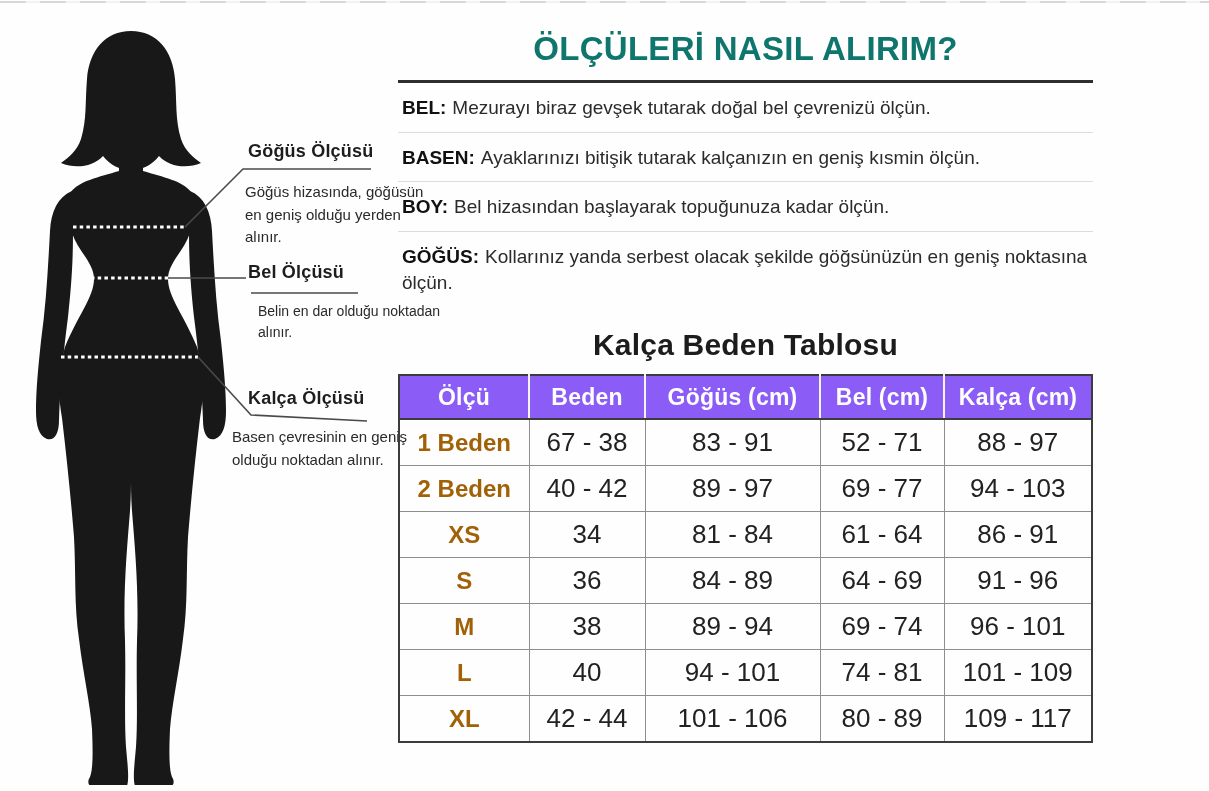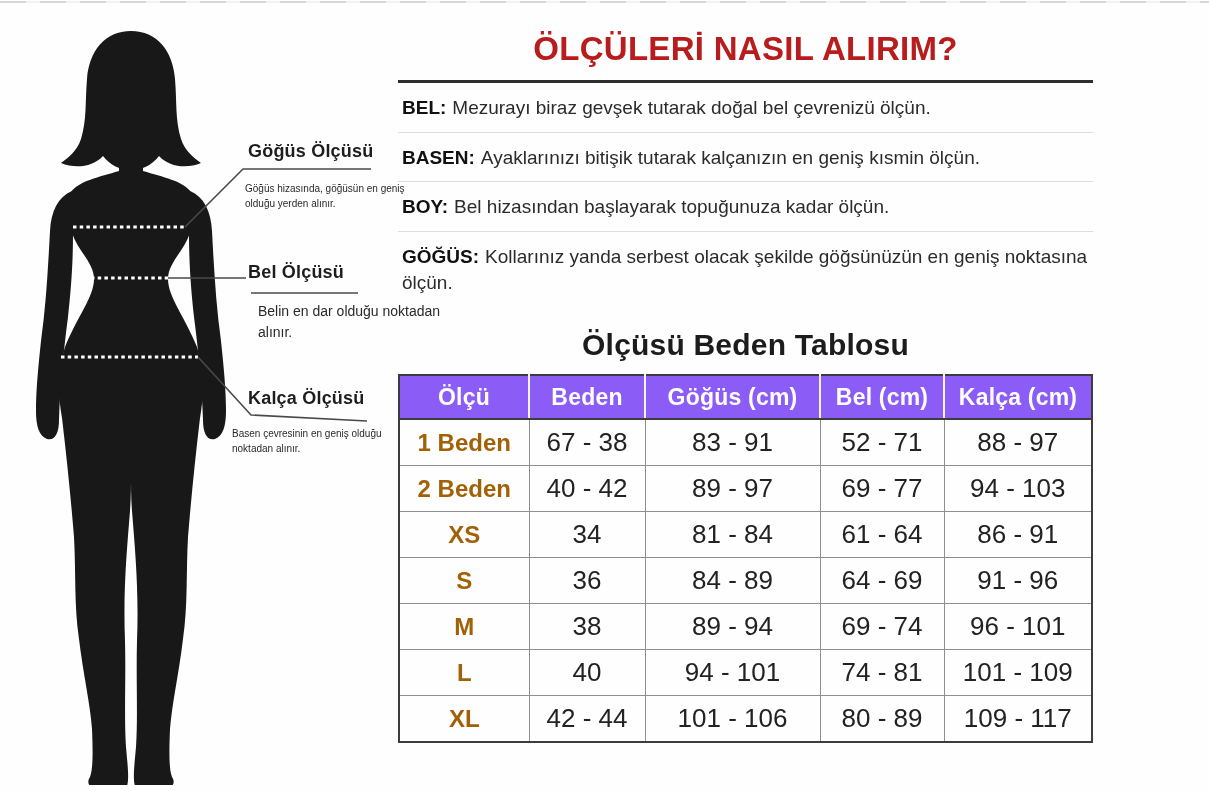--- a/index.html
+++ b/index.html
@@ -13,27 +13,27 @@
     background:repeating-linear-gradient(90deg,#b9b9b9 0 26px,#e9e9e9 26px 40px);
     opacity:.55;
   }
   
   .fig-svg{position:absolute;left:35px;top:25px;}
   .ann-label{
     position:absolute;font-weight:bold;font-size:18px;color:#1d1d1d;
     letter-spacing:.2px;white-space:nowrap;
   }
   .ann-desc{
-    position:absolute;font-size:10px;line-height:1.5;color:#2a2a2a;
+    position:absolute;font-size:15px;line-height:1.5;color:#2a2a2a;
   }
   
   .panel{position:absolute;left:398px;top:30px;width:695px;}
   .main-title{
     margin:0 0 12px 0;text-align:center;font-size:33px;font-weight:bold;
-    color:#b91c1c;letter-spacing:.3px;
+    color:#0f766e;letter-spacing:.3px;
   }
   .rule-strong{height:0;border-top:3px solid #2e2e2e;margin:0;}
   .inst{
     font-size:19px;color:#2b2b2b;
     padding:12px 4px 11px 4px;border-bottom:1px solid #dcdcdc;line-height:1.35;
   }
   .inst:last-of-type{border-bottom:none;}
   .inst .term{font-weight:bold;color:#111;margin-right:6px;}
   .table-title{
     margin:22px 0 12px 0;text-align:center;font-size:30px;font-weight:bold;
@@ -133,21 +133,21 @@
     <div class="inst">
       <span class="term">BASEN:</span><span>Ayaklarınızı bitişik tutarak kalçanızın en geniş kısmin ölçün.</span>
     </div>
     <div class="inst">
       <span class="term">BOY:</span><span>Bel hizasından başlayarak topuğunuza kadar ölçün.</span>
     </div>
     <div class="inst">
       <span class="term">GÖĞÜS:</span><span>Kollarınız yanda serbest olacak şekilde göğsünüzün en geniş noktasına ölçün.</span>
     </div>
 
-    <h2 class="table-title">Ölçüsü Beden Tablosu</h2>
+    <h2 class="table-title">Kalça Beden Tablosu</h2>
 
     <table class="size">
       <colgroup>
         <col style="width:130px">
           <col style="width:116px">
           <col style="width:175px">
         <col style="width:124px">
           <col style="width:148px">
       </colgroup>
       <thead>

